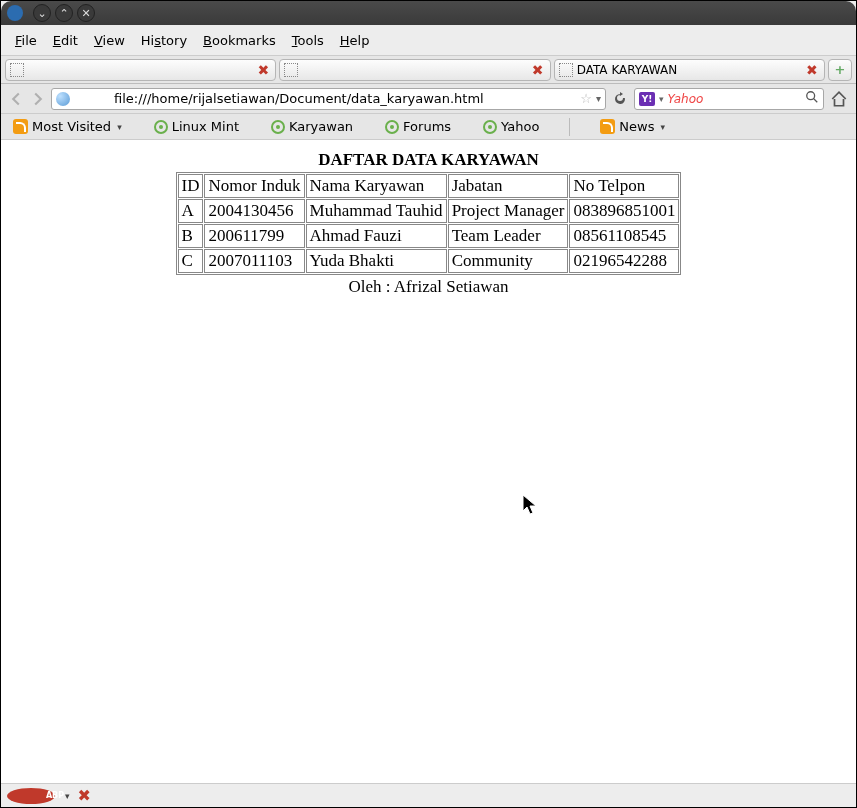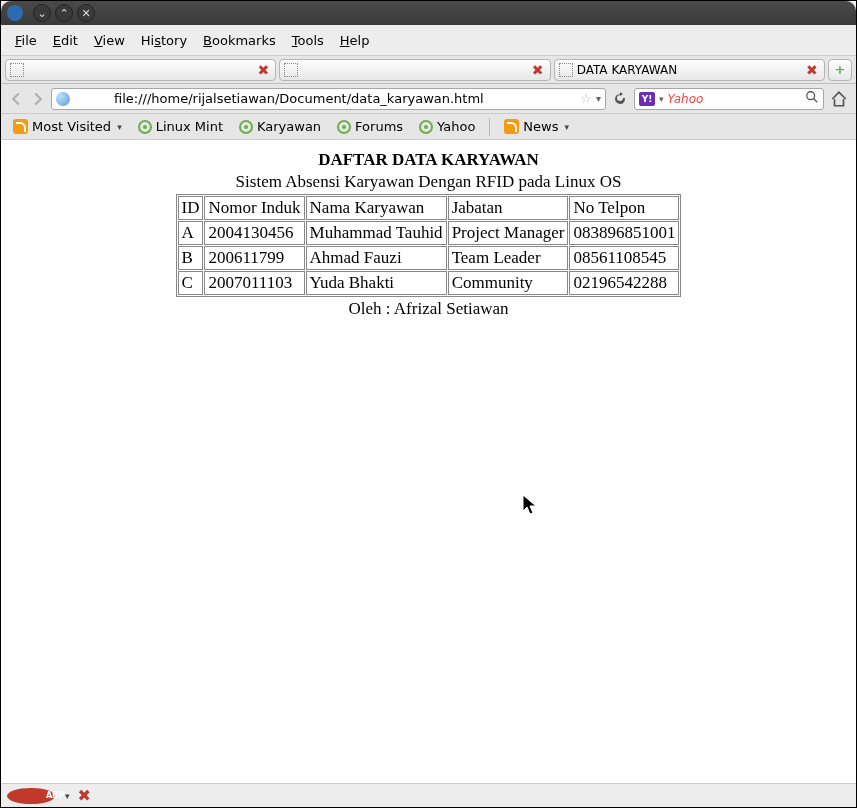--- a/index.html
+++ b/index.html
@@ -190,21 +190,21 @@
   cursor:pointer;
   display:flex;align-items:center;justify-content:center;
   color:#555;
 }
 .bookbar {
   height: 26px;
   background:#e6e6e6;
   display:flex;
   align-items:center;
   padding: 0 6px;
-  gap: 4px;
+  gap: 20px;
   border-bottom: 1px solid #ccc;
 }
 .bookitem {
   display:flex;
   align-items:center;
   gap:4px;
   padding: 2px 6px;
   cursor:pointer;
   font-size:13px;
 }
@@ -406,21 +406,20 @@
     <div class="bookitem">
       <div class="rss-icon"></div>
       <span>News</span>
       <span class="chev">▾</span>
     </div>
   </div>
 
   <div class="content">
     <div class="page">
       <h1>DAFTAR DATA KARYAWAN</h1>
-      <h2>Sistem Absensi Karyawan Dengan RFID pada Linux OS</h2>
       <table>
         <tbody>
             <tr>
           <th>ID</th>
           <th>Nomor Induk</th>
           <th>Nama Karyawan</th>
           <th>Jabatan</th>
           <th>No Telpon</th>
         </tr>
         <tr>

